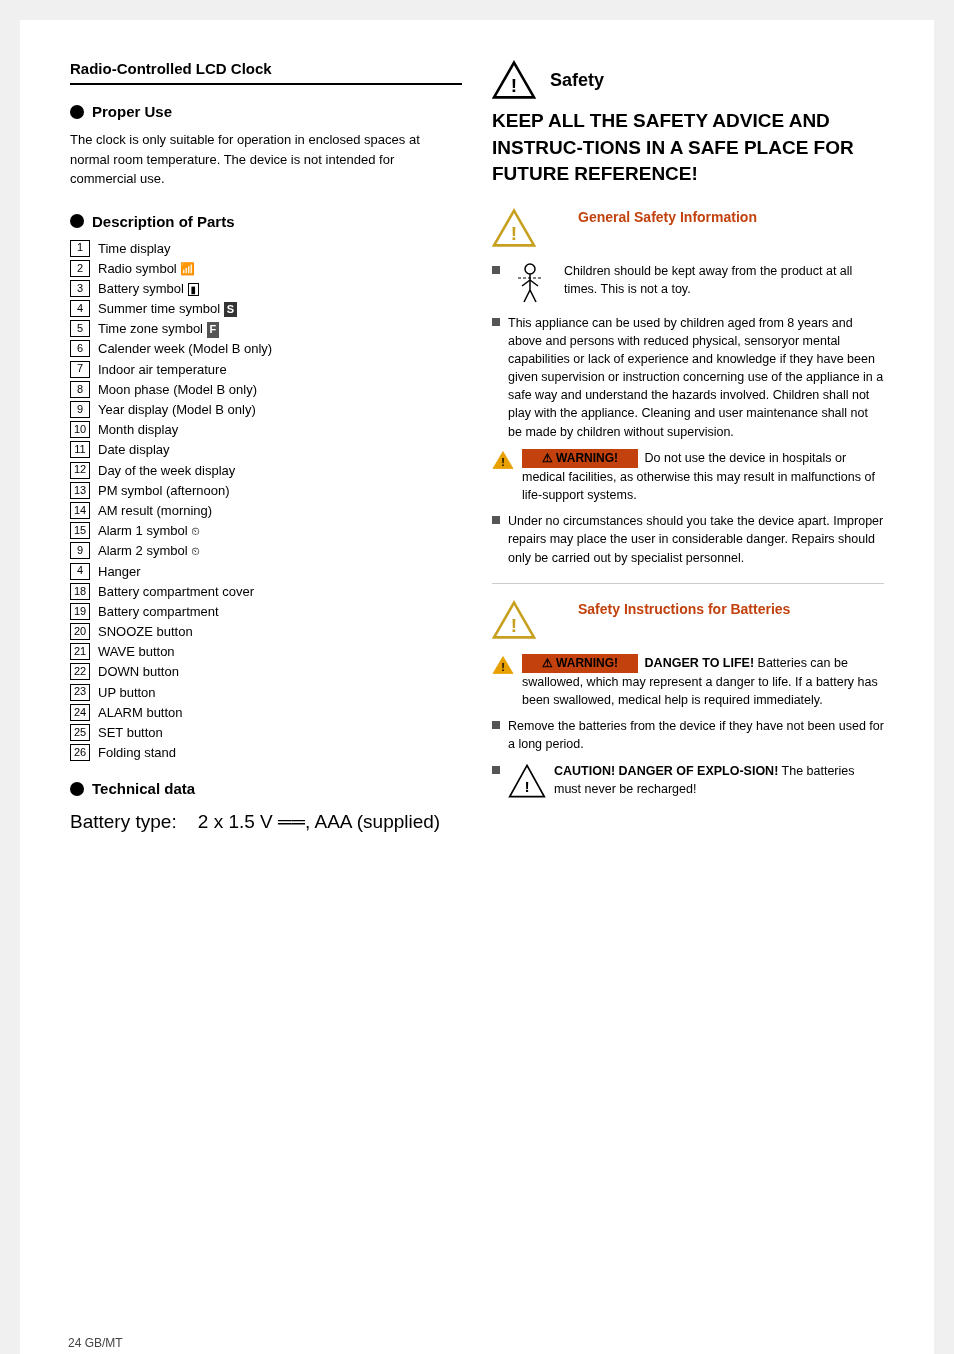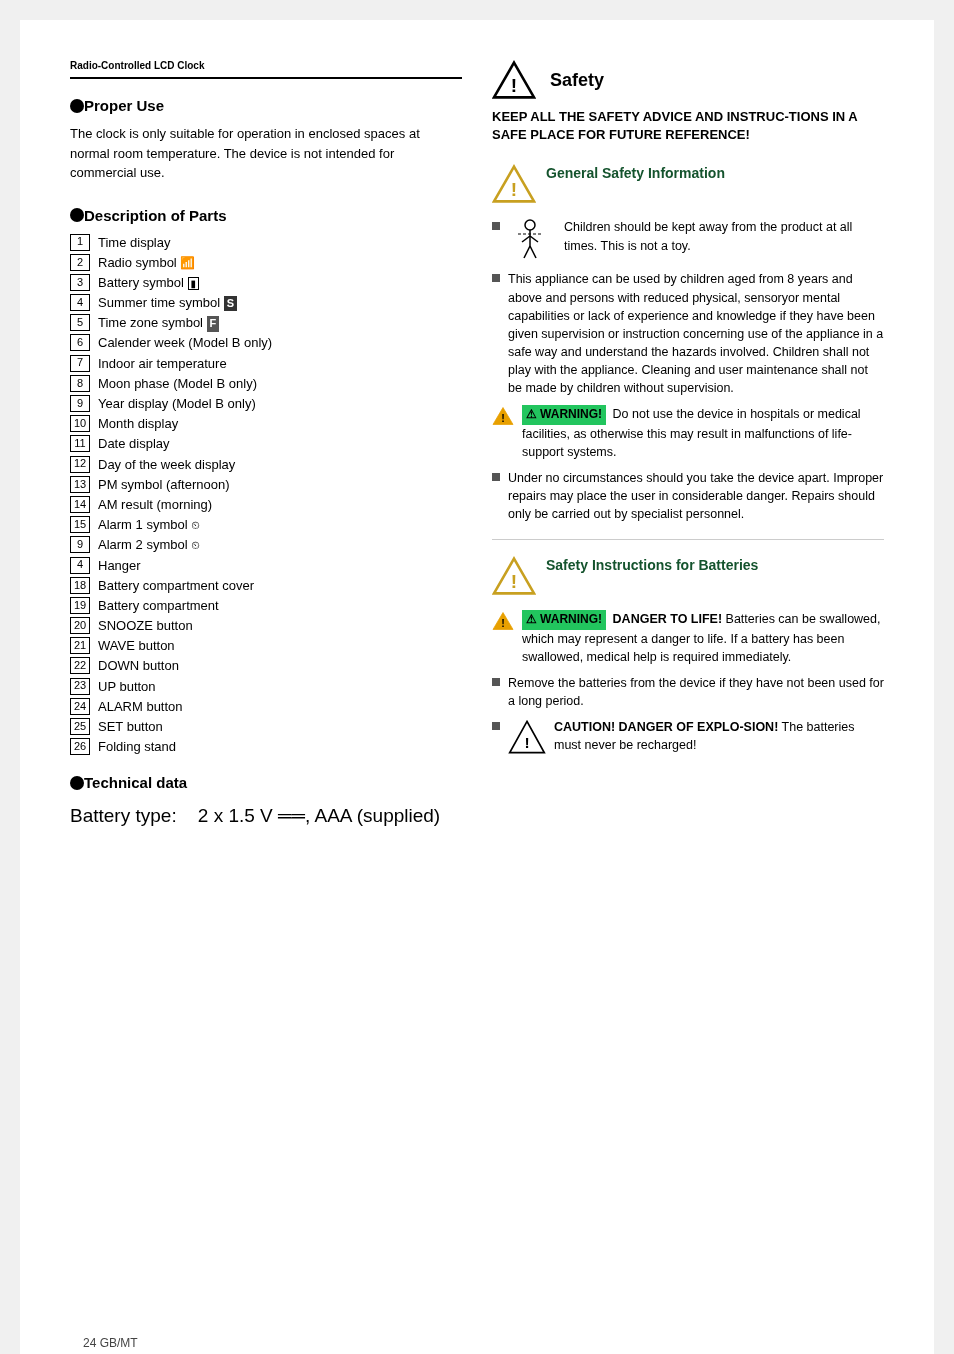--- a/index.html
+++ b/index.html
@@ -19,32 +19,33 @@
       padding: 40px 50px 40px 50px;
       display: grid;
       grid-template-columns: 1fr 1fr;
       gap: 0 30px;
       position: relative;
     }
     .left-col { grid-column: 1; }
     .right-col { grid-column: 2; }
 
     .page-title {
-      font-size: 10px;
+      font-size: 15px;
       font-weight: bold;
       border-bottom: 2px solid #000;
       padding-bottom: 6px;
       margin-bottom: 18px;
     }
 
     .section-title {
       font-size: 15px;
       font-weight: bold;
       display: flex;
       align-items: center;
+      gap: 8px;
       margin-bottom: 10px;
     }
     .bullet-circle {
       width: 14px;
       height: 14px;
       background: #000;
       border-radius: 50%;
       display: inline-block;
       flex-shrink: 0;
     }
@@ -89,43 +90,44 @@
       display: flex;
       align-items: center;
       gap: 14px;
       margin-bottom: 8px;
     }
     .safety-main-title {
       font-size: 18px;
       font-weight: bold;
     }
     .keep-safe-text {
-      font-size: 13px;
+      font-size: 19px;
       font-weight: bold;
       line-height: 1.4;
       margin-bottom: 20px;
     }
 
     .warning-triangle {
       width: 44px;
       height: 40px;
       flex-shrink: 0;
     }
 
     .subsection {
       display: flex;
       align-items: flex-start;
       gap: 10px;
       margin-bottom: 12px;
     }
     .subsection-title {
-      color: #14532d;
+      color: #c2410c;
       font-size: 14px;
       font-weight: bold;
       line-height: 1.3;
+      margin-left: 32px;
     }
 
     .bullet-list {
       list-style: none;
       margin-bottom: 14px;
       margin-top: 14px;
     }
     .bullet-list li {
       display: flex;
       align-items: flex-start;
@@ -136,25 +138,25 @@
     }
     .small-square {
       width: 8px;
       height: 8px;
       background: #555;
       margin-top: 4px;
       flex-shrink: 0;
     }
 
     .warning-badge {
-      background: #22c55e;
+      background: #c2410c;
       color: #000;
       font-weight: bold;
       font-size: 12px;
-      padding: 1px 4px;
+      padding: 1px 20px;
       margin-right: 3px;
       display: inline-flex;
       align-items: center;
       gap: 4px;
     }
     .warn-triangle-sm {
       width: 22px;
       height: 20px;
       flex-shrink: 0;
       margin-top: 1px;
@@ -169,21 +171,21 @@
 
     .caution-icon {
       width: 38px;
       height: 38px;
       flex-shrink: 0;
     }
 
     .page-footer {
       position: absolute;
       bottom: 24px;
-      left: 63px;
+      left: 48px;
       font-size: 12px;
       color: #444;
     }
 
     .symbol-s {
       background: #333;
       color: #fff;
       font-size: 11px;
       font-weight: bold;
       padding: 0 3px;

